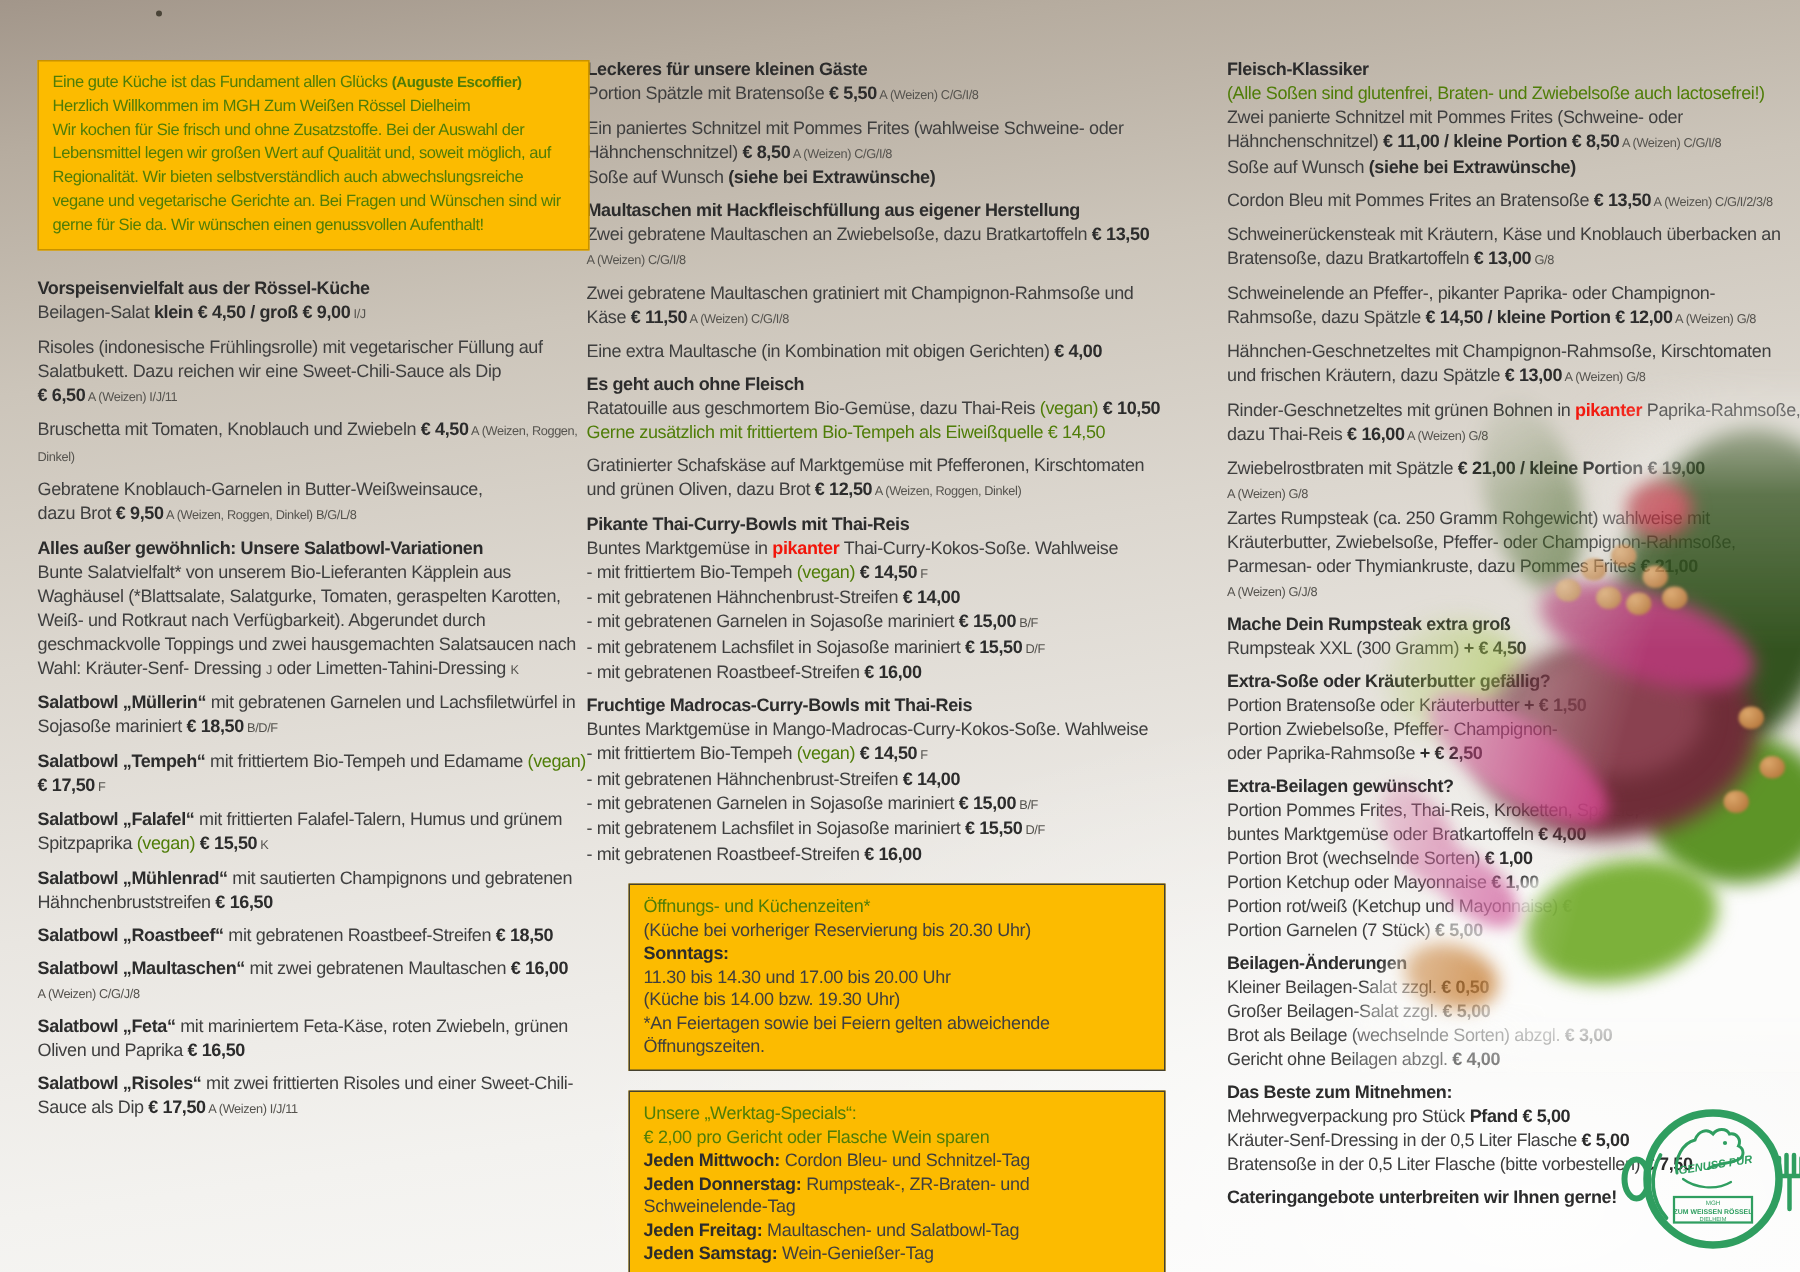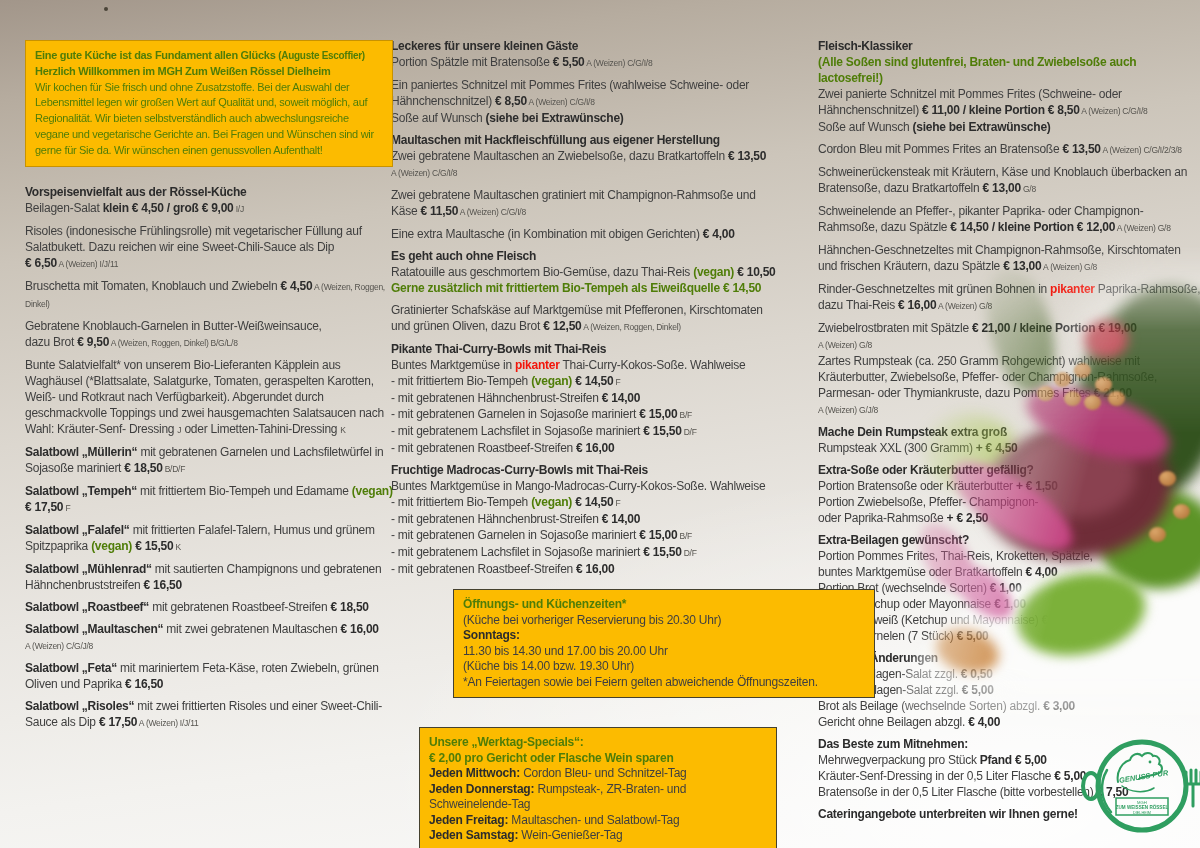--- a/index.html
+++ b/index.html
@@ -7,37 +7,37 @@
   .page{position:relative;width:1200px;height:848px;
     background:
       radial-gradient(120% 90% at 85% 95%, rgba(255,255,255,.85) 0%, rgba(255,255,255,0) 45%),
       linear-gradient(172deg,#a2968a 0%,#b6ac9f 10%,#ccc5ba 26%,#dcd7cf 44%,#e9e6e1 62%,#f3f2ef 80%,#fafaf9 100%);}
   .speck{position:absolute;left:104px;top:7px;width:4px;height:4px;background:#4a4438;border-radius:50%;}
 
   
   .col{position:absolute;font-size:12px;line-height:16px;color:#3f3f3f;letter-spacing:-0.25px;z-index:2;}
   .run-n{color:#3f3f3f;}
   .run-b{font-weight:bold;color:#2c2c2c;}
-  .run-g{font-weight:bold;color:#4f7d08;}
+  .run-g{font-weight:normal;color:#4f7d08;}
   .run-gn{color:#4f7d08;}
   .run-gs{font-weight:bold;color:#4f7d08;font-size:10px;text-align:right;}
   .run-r{font-weight:bold;color:#f2150a;}
   .run-sm{font-size:8.5px;color:#55534e;}
   .sec-title{font-weight:bold;color:#2c2c2c;margin:0;}
   .item{margin:0 0 6px 0;}
   .item.tight{margin-bottom:0;}
   .section{margin:0;}
 
   
   .ybox{position:absolute;box-sizing:border-box;background:#fcbb00;border:1px solid #c89200;
     font-size:12px;line-height:15.5px;color:#2e2d28;letter-spacing:-0.2px;padding:7px 9px;z-index:3;}
   .ybox.bordered{border:1.5px solid #45412e;}
   .box-line{margin:0;}
   #welcome-box{left:25px;top:40px;width:368px;line-height:15.8px;font-size:11px;letter-spacing:-0.3px;}
-  #hours-box{left:419px;top:589px;width:422px;margin-left:34px;}
+  #hours-box{left:419px;top:589px;width:358px;}
   #specials-box{left:419px;top:727px;width:358px;}
 
   #col-left{left:25px;top:184px;width:368px;}
   #col-middle{left:391px;top:38px;width:385px;}
   #col-right{left:818px;top:38px;width:385px;}
 
   
   .photo{position:absolute;left:860px;top:245px;width:340px;height:470px;z-index:5;pointer-events:none;
     -webkit-mask-image:linear-gradient(105deg,transparent 0%,transparent 20%,rgba(0,0,0,.55) 42%,#000 62%);
             mask-image:linear-gradient(105deg,transparent 0%,transparent 20%,rgba(0,0,0,.55) 42%,#000 62%);}
@@ -79,20 +79,21 @@
 
   <div class="col" id="col-left">
       <div class="section">
         <div class="sec-title">Vorspeisenvielfalt aus der Rössel-Küche</div>
         <p class="item"><span class="run-n">Beilagen-Salat </span><span class="run-b">klein € 4,50 / groß € 9,00</span><span class="run-sm"> I/J</span></p>
         <p class="item"><span class="run-n">Risoles (indonesische Frühlingsrolle) mit vegetarischer Füllung auf Salatbukett. Dazu reichen wir eine Sweet-Chili-Sauce als Dip</span><br><span class="run-b">€ 6,50</span><span class="run-sm"> A (Weizen) I/J/11</span></p>
         <p class="item"><span class="run-n">Bruschetta mit Tomaten, Knoblauch und Zwiebeln </span><span class="run-b">€ 4,50</span><span class="run-sm"> A (Weizen, Roggen, Dinkel)</span></p>
         <p class="item"><span class="run-n">Gebratene Knoblauch-Garnelen in Butter-Weißweinsauce,</span><br><span class="run-n">dazu Brot </span><span class="run-b">€ 9,50</span><span class="run-sm"> A (Weizen, Roggen, Dinkel) B/G/L/8</span></p>
       </div>
       <div class="section">
+        <div class="sec-title">Alles außer gewöhnlich: Unsere Salatbowl-Variationen</div>
         <p class="item"><span class="run-n">Bunte Salatvielfalt* von unserem Bio-Lieferanten Käpplein aus Waghäusel (*Blattsalate, Salatgurke, Tomaten, geraspelten Karotten, Weiß- und Rotkraut nach Verfügbarkeit). Abgerundet durch geschmackvolle Toppings und zwei hausgemachten Salatsaucen nach Wahl: Kräuter-Senf- Dressing </span><span class="run-sm">J</span><span class="run-n"> oder Limetten-Tahini-Dressing </span><span class="run-sm">K</span></p>
         <p class="item"><span class="run-b">Salatbowl „Müllerin“</span><span class="run-n"> mit gebratenen Garnelen und Lachsfiletwürfel in Sojasoße mariniert </span><span class="run-b">€ 18,50</span><span class="run-sm"> B/D/F</span></p>
         <p class="item"><span class="run-b">Salatbowl „Tempeh“</span><span class="run-n"> mit frittiertem Bio-Tempeh und Edamame </span><span class="run-g">(vegan)</span><br><span class="run-b">€ 17,50</span><span class="run-sm"> F</span></p>
         <p class="item"><span class="run-b">Salatbowl „Falafel“</span><span class="run-n"> mit frittierten Falafel-Talern, Humus und grünem Spitzpaprika </span><span class="run-g">(vegan)</span><span class="run-n"> </span><span class="run-b">€ 15,50</span><span class="run-sm"> K</span></p>
         <p class="item"><span class="run-b">Salatbowl „Mühlenrad“</span><span class="run-n"> mit sautierten Champignons und gebratenen Hähnchenbruststreifen </span><span class="run-b">€ 16,50</span><br></p>
         <p class="item"><span class="run-b">Salatbowl „Roastbeef“</span><span class="run-n"> mit gebratenen Roastbeef-Streifen </span><span class="run-b">€ 18,50</span></p>
         <p class="item"><span class="run-b">Salatbowl „Maultaschen“</span><span class="run-n"> mit zwei gebratenen Maultaschen </span><span class="run-b">€ 16,00</span><br><span class="run-sm">A (Weizen) C/G/J/8</span></p>
         <p class="item"><span class="run-b">Salatbowl „Feta“</span><span class="run-n"> mit mariniertem Feta-Käse, roten Zwiebeln, grünen Oliven und Paprika </span><span class="run-b">€ 16,50</span></p>
         <p class="item"><span class="run-b">Salatbowl „Risoles“</span><span class="run-n"> mit zwei frittierten Risoles und einer Sweet-Chili-Sauce als Dip </span><span class="run-b">€ 17,50</span><span class="run-sm"> A (Weizen) I/J/11</span></p>
       </div>

